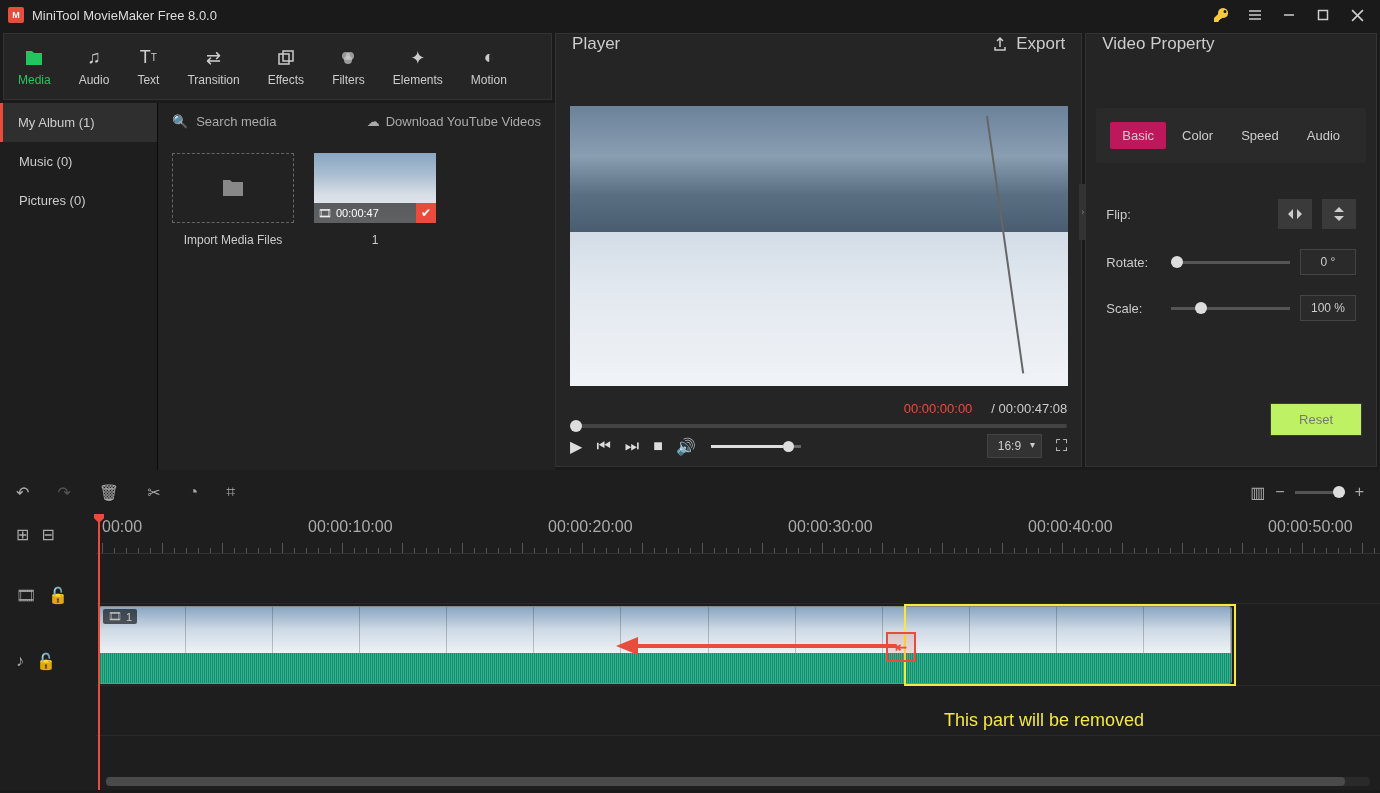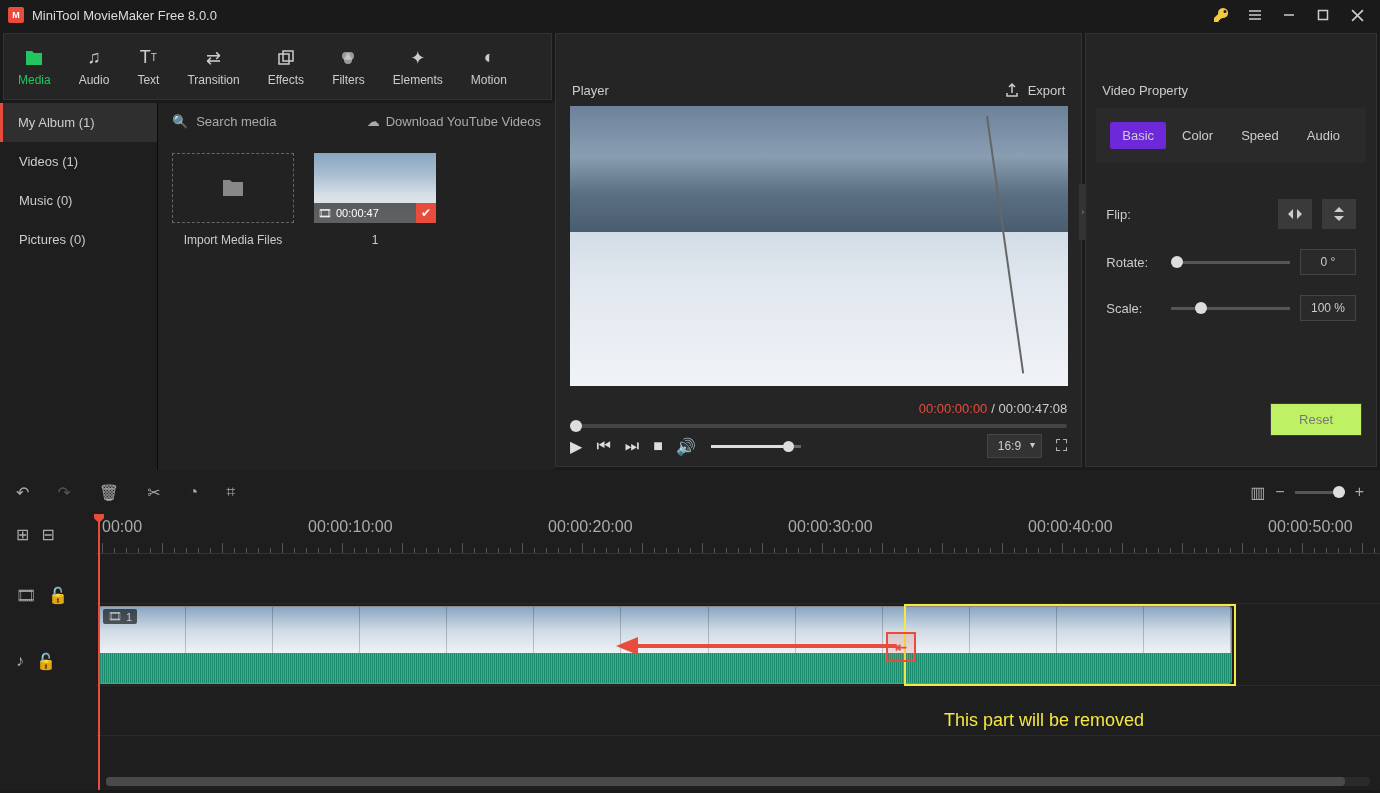--- a/index.html
+++ b/index.html
@@ -25,43 +25,43 @@
 .content-header{height:36px;display:flex;align-items:center;justify-content:space-between;padding:0 14px;font-size:13px;color:#aaa}
 .search-area{display:flex;align-items:center;gap:8px}
 .dl-link{display:flex;align-items:center;gap:6px;cursor:pointer}
 .media-grid{display:flex;gap:20px;padding:14px;align-items:flex-start}
 .media-tile{display:flex;flex-direction:column;align-items:center;gap:10px;font-size:12px}
 .import-box{width:122px;height:70px;border:1px dashed #666;display:flex;align-items:center;justify-content:center;color:#888;font-size:20px;cursor:pointer}
 .thumb-box{width:122px;height:70px;background:linear-gradient(180deg,#8aa6c2 0%,#a8bdd0 30%,#d8dee6 60%,#eef2f5 100%);position:relative;cursor:pointer}
 .thumb-overlay{position:absolute;bottom:0;left:0;right:0;height:20px;background:rgba(0,0,0,0.6);display:flex;align-items:center;gap:4px;padding:0 4px;font-size:11px;color:#fff}
 .thumb-check{position:absolute;bottom:0;right:0;width:20px;height:20px;background:#e84c3d;display:flex;align-items:center;justify-content:center;color:#fff;font-size:12px}
 .center-panel{width:530px;background:#252525;border:1px solid #333;margin:3px 0;display:flex;flex-direction:column}
-.panel-header{height:64px;display:flex;align-items:flex-end;justify-content:space-between;padding:0 16px;font-size:13px}
+.panel-header{height:64px;display:flex;align-items:flex-start;justify-content:space-between;padding:0 16px;font-size:17px}
 .export-btn{display:flex;align-items:center;gap:8px;cursor:pointer}
 .preview-area{flex:1;display:flex;align-items:center;justify-content:center;padding:0 10px}
 .preview-img{width:498px;height:280px;background:linear-gradient(180deg,#9db8d0 0%,#b8cce0 20%,#cfdae5 40%,#e2e8ef 65%,#f0f3f7 100%);position:relative;overflow:hidden}
 .mountain{position:absolute;top:0;left:0;right:0;height:45%;background:linear-gradient(180deg,#6b8299 0%,#8a9eb2 40%,#5a6f82 70%,#4a5d70 100%)}
 .cable{position:absolute;top:10px;right:80px;width:2px;height:260px;background:#666;transform:rotate(-8deg);transform-origin:top}
 .controls-row{padding:8px 14px}
 .progress-bar{height:4px;background:#444;border-radius:2px;position:relative;margin-bottom:6px}
 .progress-knob{position:absolute;left:0;top:-4px;width:12px;height:12px;background:#ddd;border-radius:50%}
-.time-row{display:flex;justify-content:flex-end;gap:4px;font-size:13px;margin-bottom:8px}
+.time-row{display:flex;justify-content:flex-end;gap:19px;font-size:13px;margin-bottom:8px}
 .time-current{color:#e84c3d}
 .time-total{color:#ccc}
 .playback-row{display:flex;align-items:center;gap:14px}
 .play-btn{cursor:pointer;font-size:16px;color:#ddd}
 .vol-slider{width:90px;height:3px;background:#666;position:relative}
 .vol-fill{position:absolute;left:0;top:0;height:100%;width:80%;background:#ddd}
 .vol-knob{position:absolute;left:80%;top:-4px;width:11px;height:11px;background:#ddd;border-radius:50%}
 .spacer{flex:1}
 .aspect-select{background:#333;border:1px solid #444;color:#ccc;padding:4px 20px 4px 10px;font-size:12px;position:relative;cursor:pointer}
 .right-panel{flex:1;background:#252525;border:1px solid #333;margin:3px;display:flex;flex-direction:column;position:relative}
 .prop-tabs{display:flex;gap:4px;padding:14px;background:#2a2a2a;margin:10px;border-radius:2px}
 .prop-tab{padding:6px 12px;cursor:pointer;font-size:13px;border-radius:2px}
-.prop-tab.active{background:#6d28d9}
+.prop-tab.active{background:#be185d}
 .prop-body{padding:6px 20px;flex:1}
 .prop-row{display:flex;align-items:center;margin:20px 0;gap:10px;font-size:13px}
 .prop-label{width:55px}
 .flip-btn{width:34px;height:30px;background:#3a3a3a;display:flex;align-items:center;justify-content:center;cursor:pointer;font-size:14px}
 .slider-track{flex:1;height:3px;background:#555;position:relative}
 .slider-knob{position:absolute;top:-5px;width:12px;height:12px;background:#ddd;border-radius:50%}
 .value-box{width:56px;height:26px;background:#2a2a2a;border:1px solid #444;display:flex;align-items:center;justify-content:center;font-size:12px}
 .reset-btn{position:absolute;bottom:30px;right:14px;padding:8px 28px;background:#bef264;border:1px solid #3a3a3a;color:#777;cursor:pointer;font-size:13px}
 .expand-tab{position:absolute;left:-7px;top:150px;width:7px;height:56px;background:#333;display:flex;align-items:center;justify-content:center;font-size:9px;color:#888;cursor:pointer}
 .timeline-area{height:320px;background:#1e1e1e;display:flex;flex-direction:column}
@@ -191,21 +191,20 @@
         <span>Elements</span>
       </div>
       <div class="tool-item">
         <div class="tool-icon">◐</div>
         <span>Motion</span>
       </div>
     </div>
     <div class="media-row">
       <div class="sidebar">
         <div class="sidebar-item active">My Album (1)</div>
-        <div class="sidebar-item">Videos (1)</div>
         <div class="sidebar-item">Music (0)</div>
         <div class="sidebar-item">Pictures (0)</div>
       </div>
       <div class="content-area">
         <div class="content-header">
           <div class="search-area">
             <span>🔍</span>
             <span>Search media</span>
           </div>
           <div class="dl-link">

